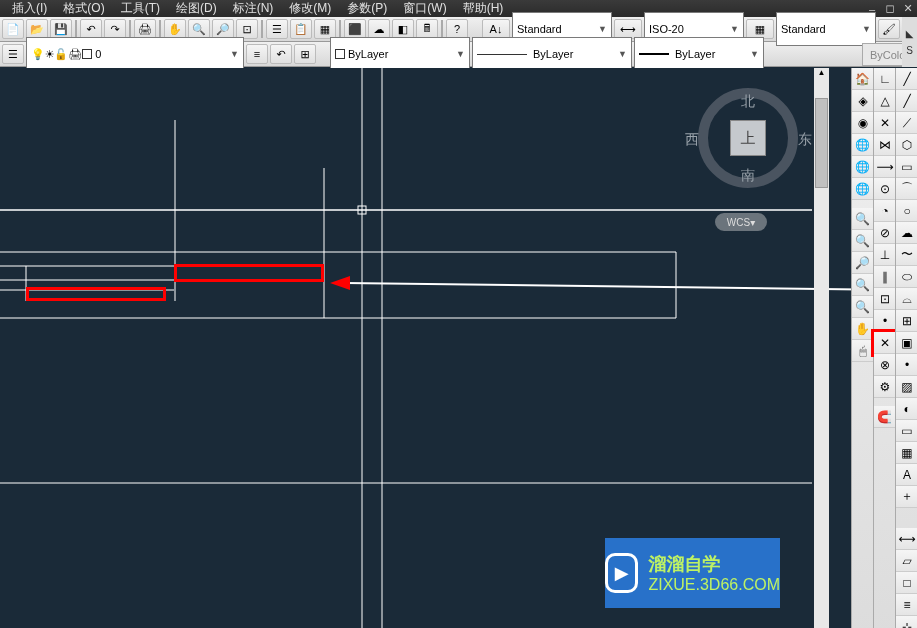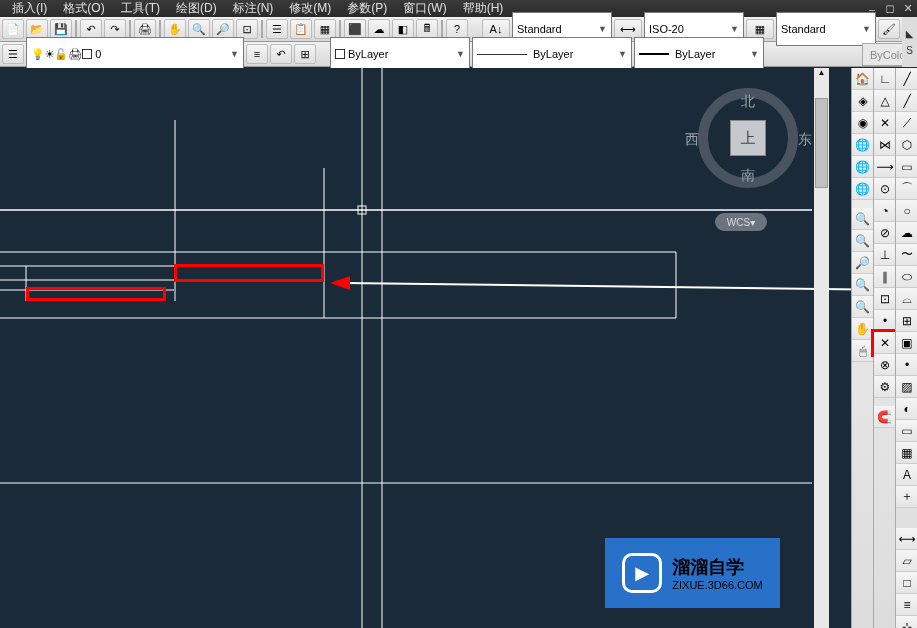--- a/index.html
+++ b/index.html
@@ -197,21 +197,21 @@
       height: 40px;
       border: 3px solid white;
       border-radius: 10px;
       display: flex;
       align-items: center;
       justify-content: center;
       color: white;
       font-size: 18px;
     }
     .watermark-text {
-      color: #000000;
+      color: #bef264;
       display: flex;
       flex-direction: column;
     }
     
     
     .scrollbar-v {
       position: absolute;
       right: 88px;
       top: 68px;
       width: 15px;
@@ -418,21 +418,21 @@
     <div class="dir-label" style="bottom:18px;left:58px">南</div>
     <div class="dir-label" style="top:58px;right:1px">东</div>
     <div class="dir-label" style="top:58px;left:2px">西</div>
     <div class="wcs-badge"><span>WCS</span> ▾</div>
   </div>
 
   <div class="watermark">
     <div class="watermark-icon">▶</div>
     <div class="watermark-text">
       <div style="font-size:18px;font-weight:bold">溜溜自学</div>
-      <div style="font-size:11px">ZIXUE.3D66.COM</div>
+      <div style="font-size:16px">ZIXUE.3D66.COM</div>
     </div>
   </div>
 </div>
 
 <div class="scrollbar-v">
   <div style="height:15px;text-align:center;font-size:8px">▲</div>
   <div class="scrollbar-thumb"></div>
 </div>
 
 <div class="right-palettes">

